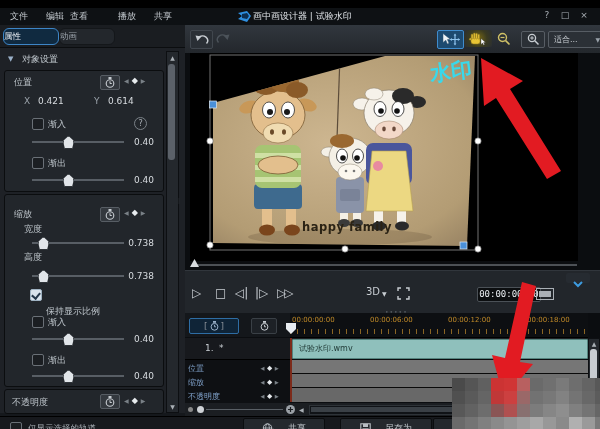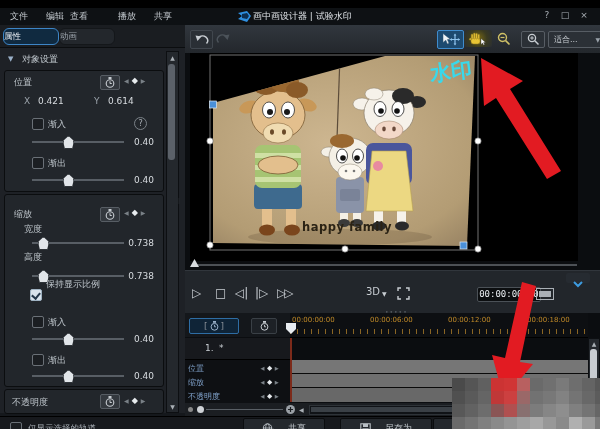--- a/index.html
+++ b/index.html
@@ -140,21 +140,21 @@
         <div class="th" style="left:8px"></div>
       <span class="val">0.738</span>
     </div>
     <span class="plabel" style="left:24px;top:226px">高度</span>
     <div class="sl" style="left:30px;top:245px">
       <div class="tr"></div>
         <div class="th" style="left:8px"></div>
       <span class="val">0.738</span>
     </div>
     <span class="cb on" style="left:30px;top:264px"></span>
-    <span class="plabel" style="left:46px;top:253px">保持显示比例</span>
+    <span class="plabel" style="left:46px;top:280px">保持显示比例</span>
     <span class="cb" style="left:32px;top:291px"></span>
     <span class="plabel" style="left:48px;top:291px">渐入</span>
     <div class="sl" style="left:30px;top:308px">
       <div class="tr"></div>
         <div class="th" style="left:33px"></div>
       <span class="val">0.40</span>
     </div>
     <span class="cb" style="left:32px;top:329px"></span>
     <span class="plabel" style="left:48px;top:329px">渐出</span>
     <div class="sl" style="left:30px;top:345px">
@@ -397,20 +397,25 @@
       <span class="rlabel" style="left:80px">00:00:06:00</span>
       <span class="rlabel" style="left:158px">00:00:12:00</span>
       <span class="rlabel" style="left:237px">00:00:18:00</span>
       <div class="abs" style="left:0;top:16px;width:298px;height:5px;background:repeating-linear-gradient(90deg,#8a6524 0,#8a6524 1px,transparent 1px,transparent 7px)"></div>
     </div>
     <div class="abs" style="left:101px;top:10px;width:10px;height:11px;background:#e8ecf0;clip-path:polygon(0 0,100% 0,100% 55%,50% 100%,0 55%)"></div>
 
     <div class="abs" style="left:0;top:25px;width:105px;height:21px;background:#17191d;border-bottom:1px solid #000">
       <span style="position:absolute;left:20px;top:5px;font-size:9px;color:#c8cdd2">1.</span>
       <span style="position:absolute;left:34px;top:5px;font-size:9px;color:#c8cdd2">*</span>
+    </div>
+    <div class="abs" style="left:105px;top:25px;width:298px;height:21px;background:#1c1f23">
+      <div class="abs" style="left:2px;top:1px;width:294px;height:18px;background:#8fc0bc;border:1px solid #55847f;border-radius:1px">
+        <span style="position:absolute;left:6px;top:3px;font-size:8px;color:#223c38">试验水印.wmv</span>
+      </div>
     </div>
 
     <div class="abs" style="left:0;top:47px;width:105px;height:14px;background:#0e1013">
       <span class="attr-label" style="left:3px;top:3px">位置</span>
       <span class="kf" style="left:73px;top:3px;transform:scale(0.85)">
           <i>◀</i>
           <b>◆</b>
           <i>▶</i>
         </span>
     </div>

